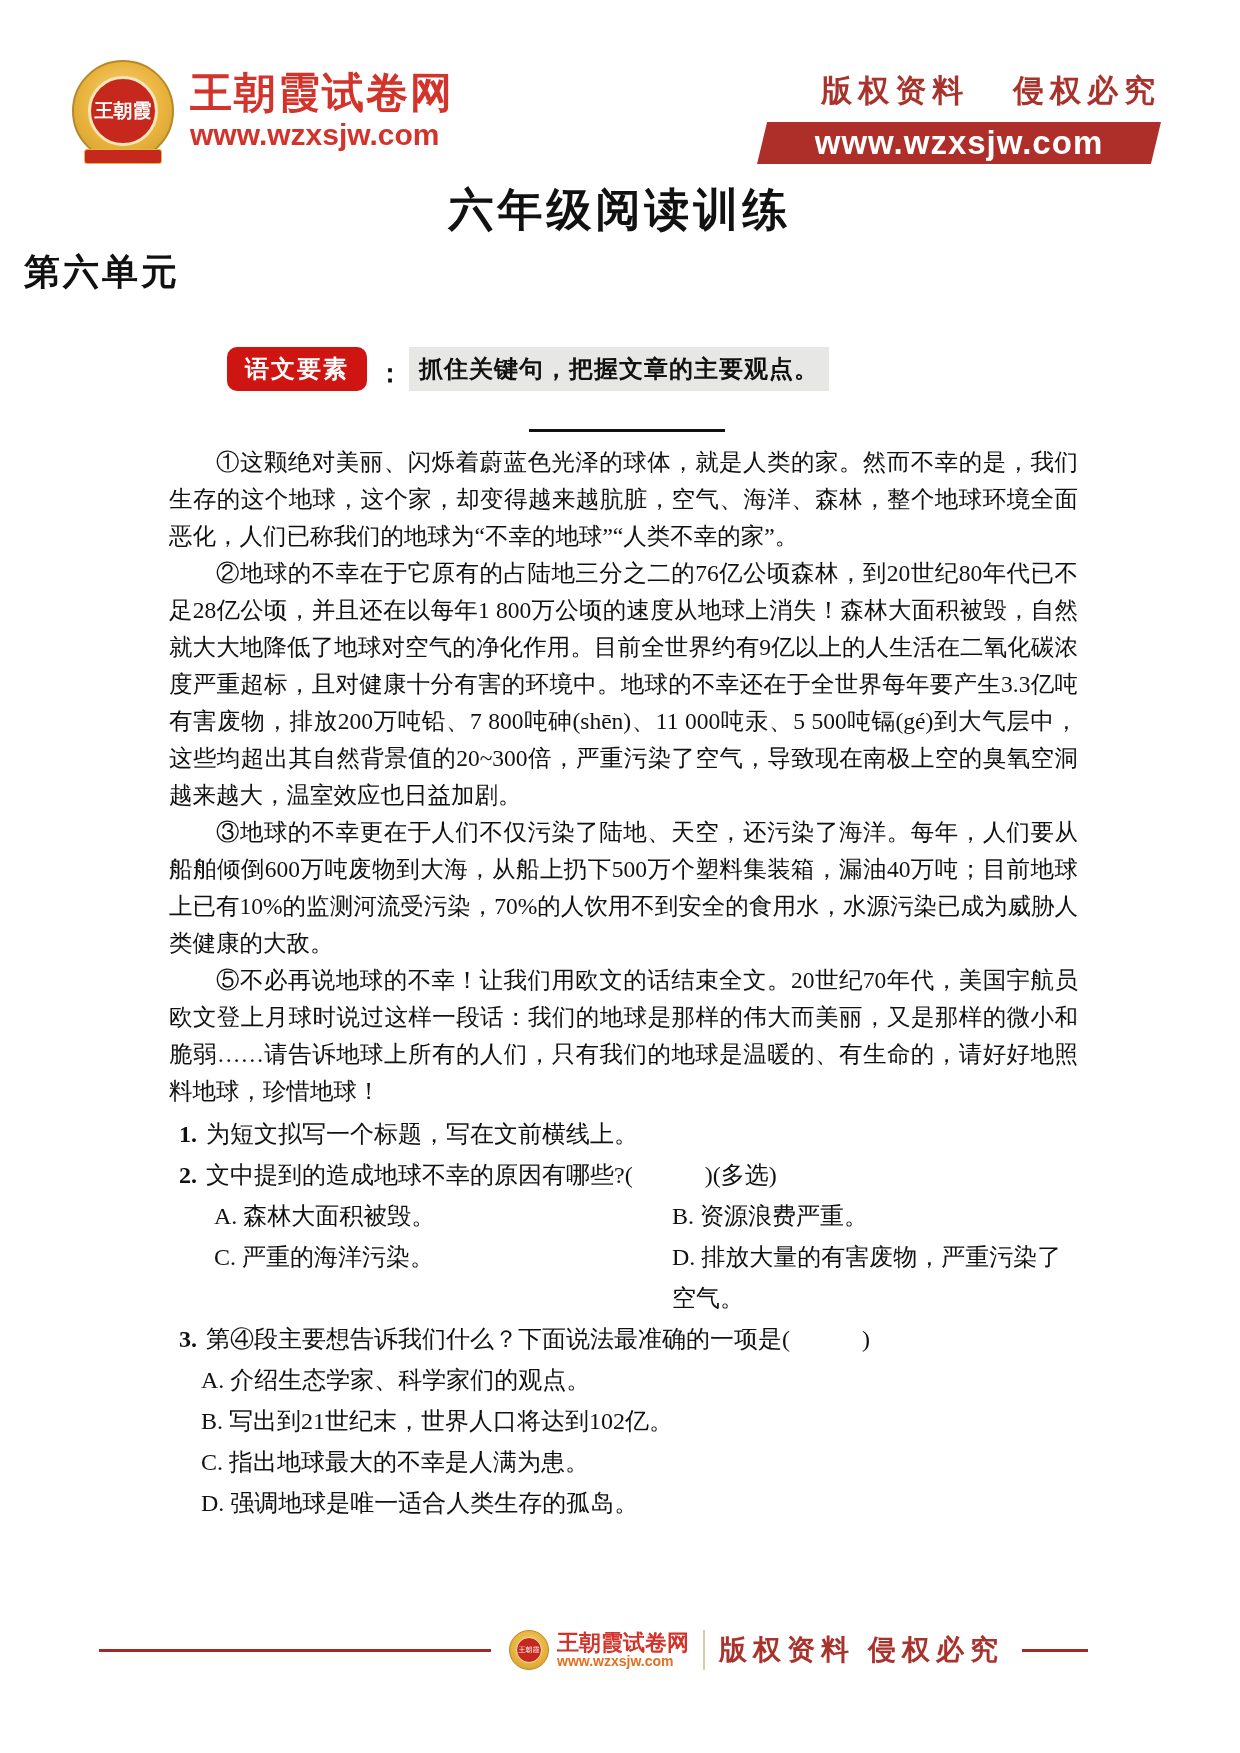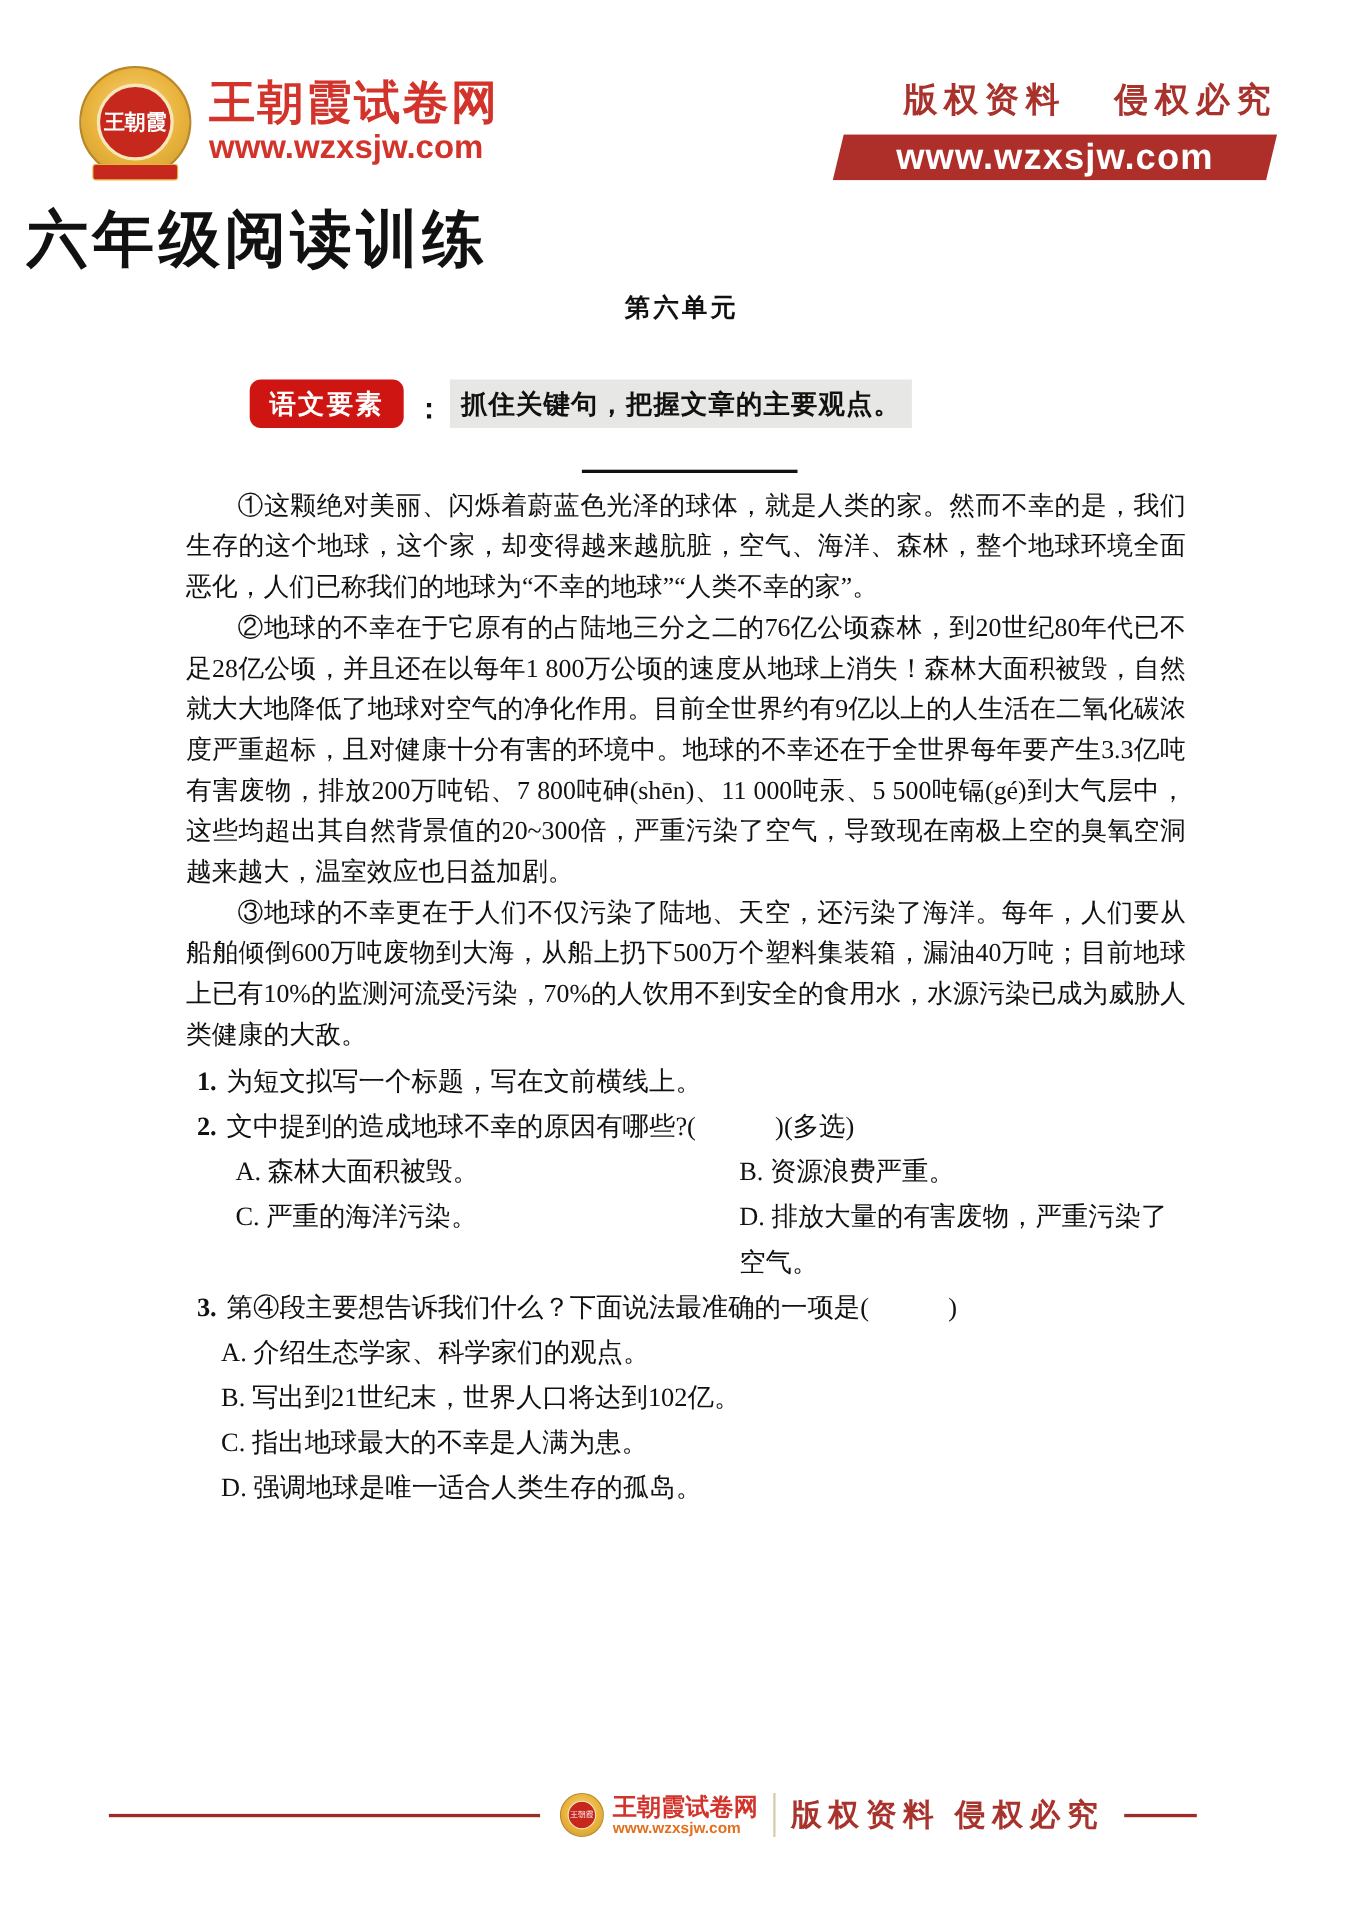--- a/index.html
+++ b/index.html
@@ -32,23 +32,23 @@
   .calligraphy { color:#a8332d; font-size:31px; font-weight:bold;
           font-family:"Liberation Serif", serif; letter-spacing:6px; }
   .calligraphy .gap { margin-left:30px; }
   .banner { margin-top:10px; width:404px; height:42px; background:#ae2f29;
           clip-path:polygon(2.5% 0, 100% 0, 97.5% 100%, 0 100%);
           display:flex; align-items:center; justify-content:center;
           color:#fff; font-size:33px; font-weight:bold;
           font-family:"Liberation Sans", sans-serif; letter-spacing:1px; }
 
   
-  .title-main { text-align:left; margin-top:16px; font-size:56px; font-weight:bold;
+  .title-main { text-align:center; margin-top:16px; font-size:45px; font-weight:bold;
           letter-spacing:4px; font-family:"Liberation Serif", serif; }
-  .title-sub  { text-align:center; margin-top:8px; font-size:23px; font-weight:bold;
+  .title-sub  { text-align:left; margin-top:8px; font-size:36px; font-weight:bold;
           letter-spacing:3px; font-family:"Liberation Serif", serif; }
 
   
   .essence-row { margin:50px 0 0 155px; display:flex; align-items:flex-end;
           font-family:Liberation Sans, sans-serif;padding-left:48px; }
   .essence-badge { background:#ce1512; color:#fff; font-size:24px; font-weight:bold;
           padding:6px 18px; border-radius:10px; letter-spacing:2px; }
   .essence-colon { font-size:26px; font-weight:bold; margin:0 6px 0 10px; }
   .essence-text { background:#e7e7e5; font-size:24px; font-weight:bold;
           padding:6px 10px; letter-spacing:1px; }
@@ -122,20 +122,21 @@
     <span class="essence-badge">语文要素</span>
     <span class="essence-colon">：</span>
     <span class="essence-text">抓住关键句，把握文章的主要观点。</span>
   </div>
 
   <div class="passage">
     <div class="title-line"></div>
     <p>①这颗绝对美丽、闪烁着蔚蓝色光泽的球体，就是人类的家。然而不幸的是，我们生存的这个地球，这个家，却变得越来越肮脏，空气、海洋、森林，整个地球环境全面恶化，人们已称我们的地球为“不幸的地球”“人类不幸的家”。</p>
     <p>②地球的不幸在于它原有的占陆地三分之二的76亿公顷森林，到20世纪80年代已不足28亿公顷，并且还在以每年1 800万公顷的速度从地球上消失！森林大面积被毁，自然就大大地降低了地球对空气的净化作用。目前全世界约有9亿以上的人生活在二氧化碳浓度严重超标，且对健康十分有害的环境中。地球的不幸还在于全世界每年要产生3.3亿吨有害废物，排放200万吨铅、7 800吨砷(shēn)、11 000吨汞、5 500吨镉(gé)到大气层中，这些均超出其自然背景值的20~300倍，严重污染了空气，导致现在南极上空的臭氧空洞越来越大，温室效应也日益加剧。</p>
     <p>③地球的不幸更在于人们不仅污染了陆地、天空，还污染了海洋。每年，人们要从船舶倾倒600万吨废物到大海，从船上扔下500万个塑料集装箱，漏油40万吨；目前地球上已有10%的监测河流受污染，70%的人饮用不到安全的食用水，水源污染已成为威胁人类健康的大敌。</p>
+    <p>⑤不必再说地球的不幸！让我们用欧文的话结束全文。20世纪70年代，美国宇航员欧文登上月球时说过这样一段话：我们的地球是那样的伟大而美丽，又是那样的微小和脆弱……请告诉地球上所有的人们，只有我们的地球是温暖的、有生命的，请好好地照料地球，珍惜地球！</p>
   </div>
 
   <div class="questions">
 
     <div class="question">
       <span class="q-num">1.</span>
       <span class="q-text">为短文拟写一个标题，写在文前横线上。</span>
     </div>
 
     <div class="question">

